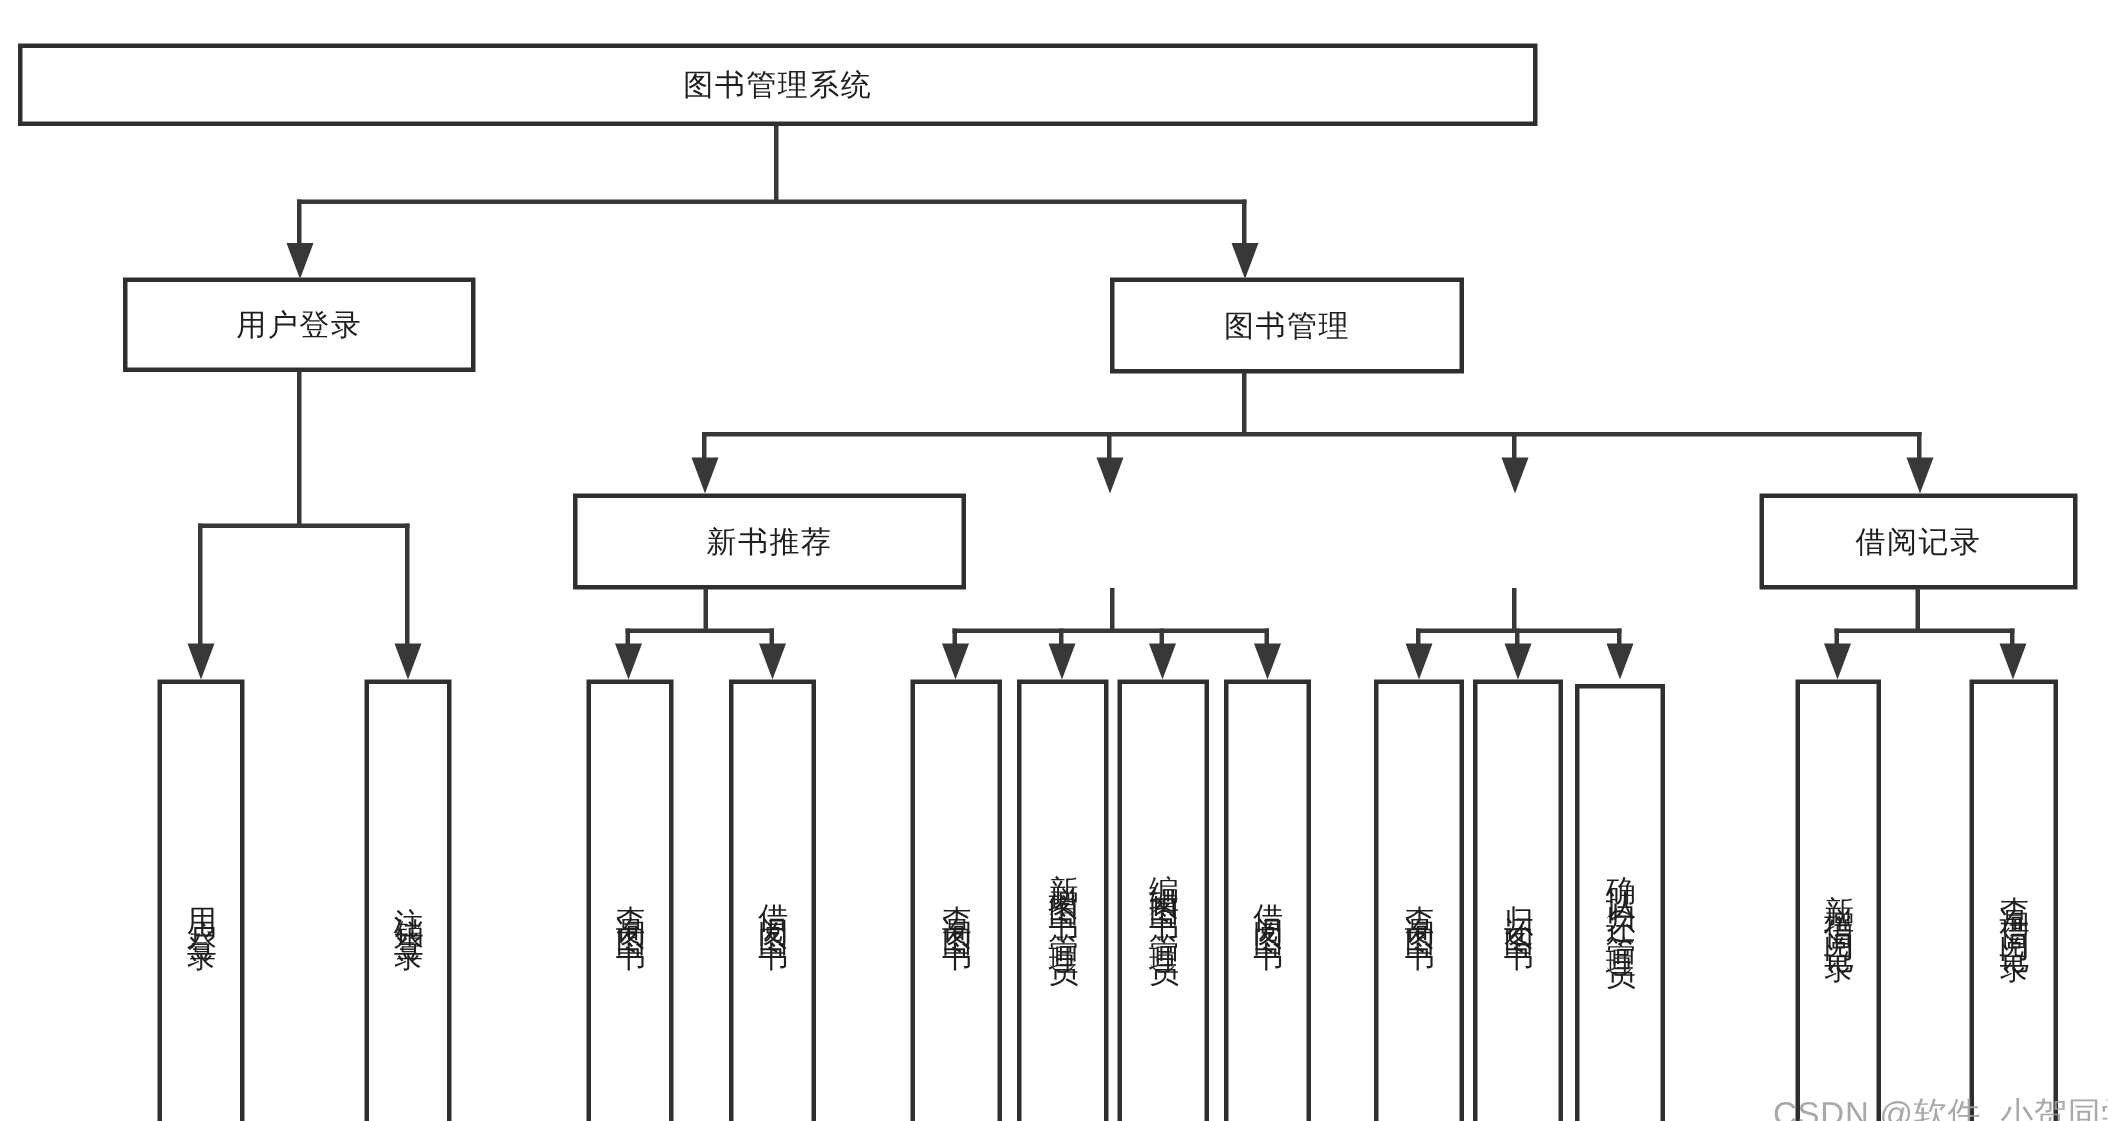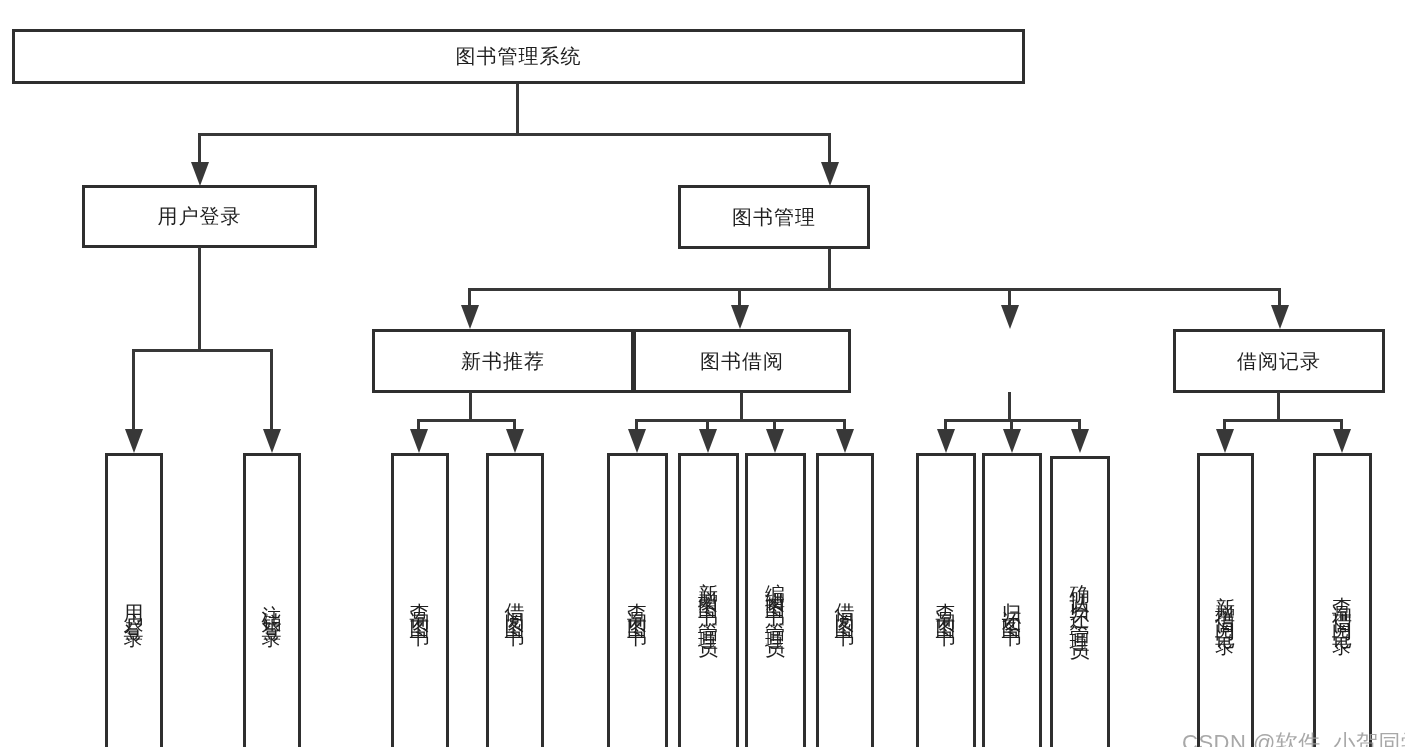--- a/index.html
+++ b/index.html
@@ -77,21 +77,21 @@
   <div class="line" style="left:516px;top:68px;width:3px;height:51px"></div>
   <div class="line" style="left:198px;top:117px;width:633px;height:3px"></div>
   <div class="line" style="left:198px;top:117px;width:3px;height:32px"></div>
   <div class="arrowhead" style="left:191px;top:146px"></div>
   <div class="line" style="left:828px;top:117px;width:3px;height:32px"></div>
   <div class="arrowhead" style="left:821px;top:146px"></div>
 
   <div class="box" style="left:82px;top:169px;width:235px;height:63px">
     <span class="hlabel">用户登录</span>
   </div>
-  <div class="box" style="left:678px;top:169px;width:192px;height:64px">
+  <div class="box" style="left:740px;top:169px;width:236px;height:64px">
     <span class="hlabel">图书管理</span>
   </div>
 
   <div class="line" style="left:198px;top:231px;width:3px;height:104px"></div>
   <div class="line" style="left:132px;top:333px;width:141px;height:3px"></div>
   <div class="line" style="left:132px;top:333px;width:3px;height:84px"></div>
   <div class="arrowhead" style="left:125px;top:413px"></div>
   <div class="line" style="left:270px;top:333px;width:3px;height:84px"></div>
   <div class="arrowhead" style="left:263px;top:413px"></div>
 
@@ -99,25 +99,22 @@
   <div class="line" style="left:468px;top:272px;width:813px;height:3px"></div>
   <div class="line" style="left:468px;top:272px;width:3px;height:20px"></div>
   <div class="arrowhead" style="left:461px;top:289px"></div>
   <div class="line" style="left:738px;top:272px;width:3px;height:20px"></div>
   <div class="arrowhead" style="left:731px;top:289px"></div>
   <div class="line" style="left:1008px;top:272px;width:3px;height:20px"></div>
   <div class="arrowhead" style="left:1001px;top:289px"></div>
   <div class="line" style="left:1278px;top:272px;width:3px;height:20px"></div>
   <div class="arrowhead" style="left:1271px;top:289px"></div>
 
-  <div class="box" style="left:372px;top:313px;width:262px;height:64px">
+  <div class="box" style="left:382px;top:313px;width:262px;height:64px">
     <span class="hlabel">新书推荐</span>
-  </div>
-  <div class="box" style="left:633px;top:313px;width:218px;height:64px">
-    <span class="hlabel">图书借阅</span>
   </div>
   <div class="box" style="left:1173px;top:313px;width:212px;height:64px">
     <span class="hlabel">借阅记录</span>
   </div>
 
   <div class="line" style="left:469px;top:376px;width:3px;height:29px"></div>
   <div class="line" style="left:417px;top:403px;width:99px;height:3px"></div>
   <div class="line" style="left:417px;top:403px;width:3px;height:14px"></div>
   <div class="arrowhead" style="left:410px;top:413px"></div>
   <div class="line" style="left:513px;top:403px;width:3px;height:14px"></div>

